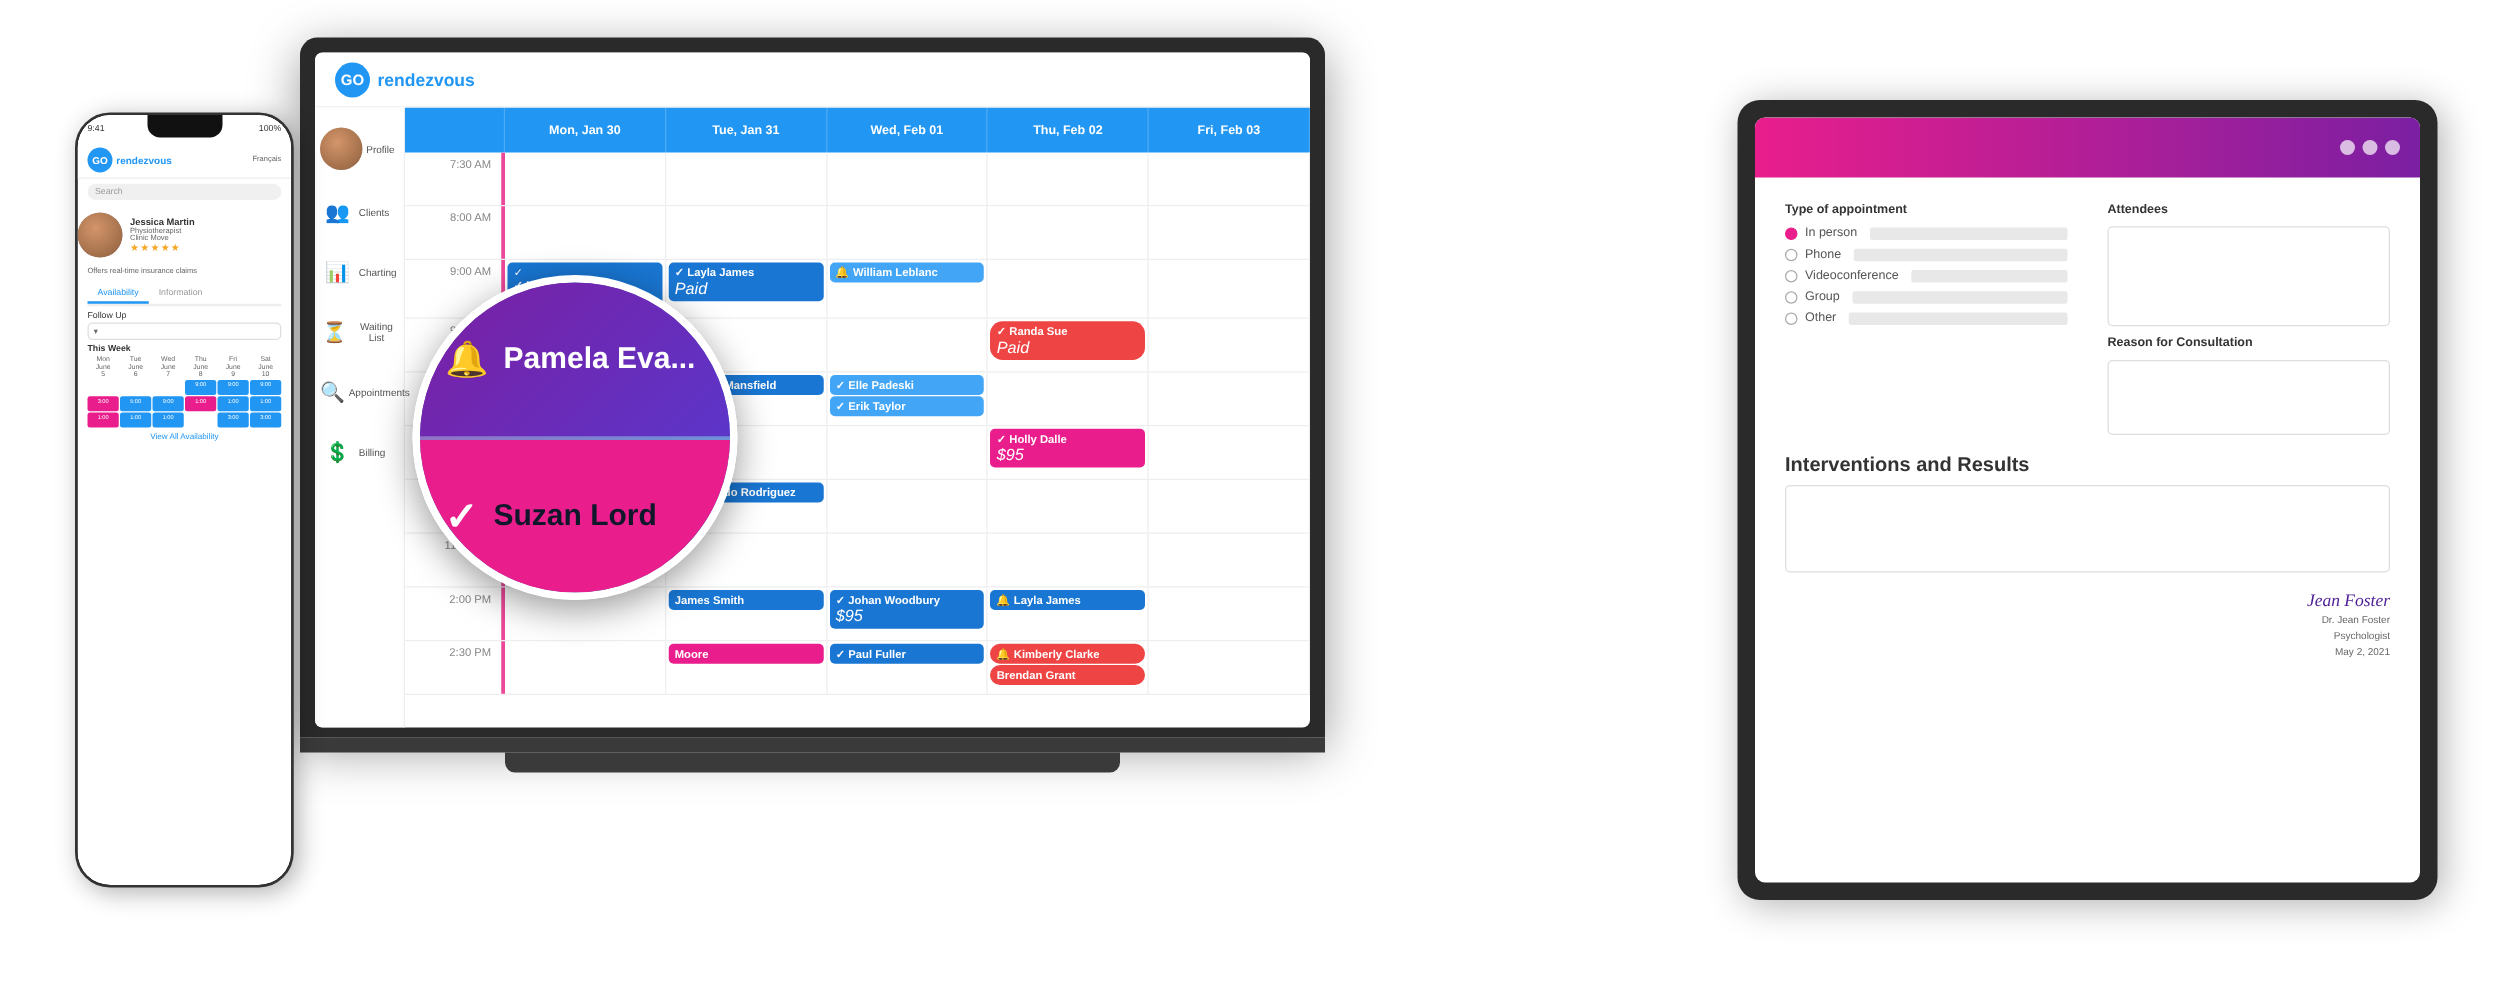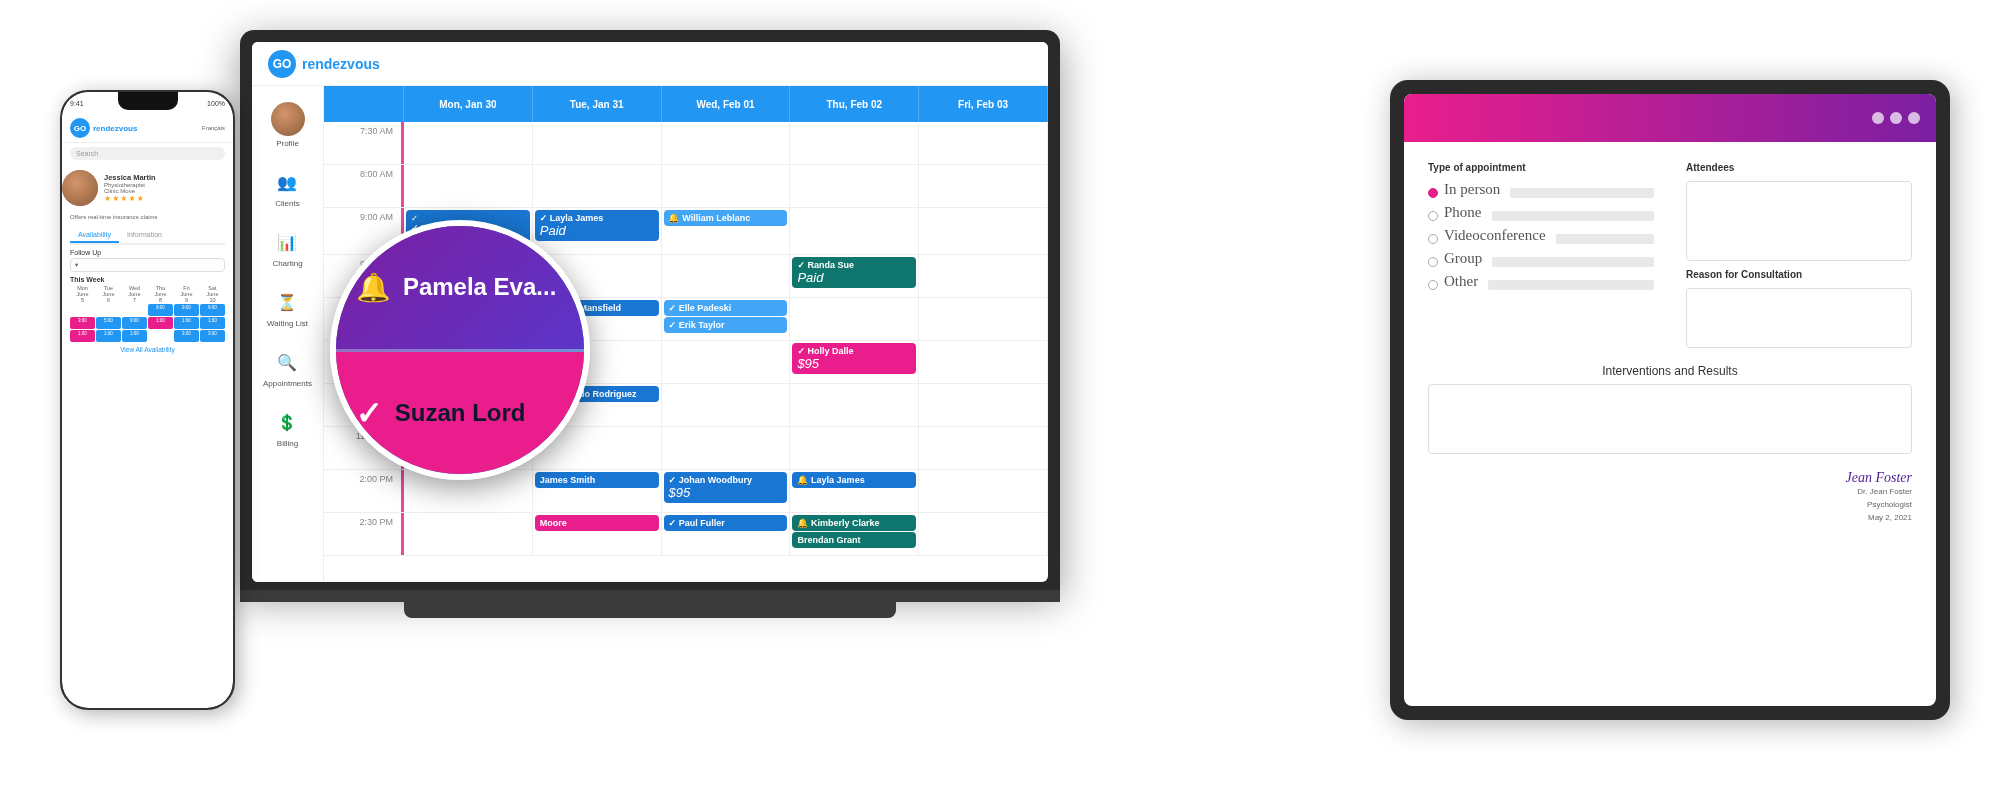--- a/index.html
+++ b/index.html
@@ -266,21 +266,21 @@
       background: white;
       border-right: 1px solid #eee;
       display: flex;
       flex-direction: column;
       align-items: center;
       padding-top: 8px;
       gap: 4px;
     }
     .sidebar-item {
       display: flex;
-      flex-direction: column;
+      flex-direction: row;
       align-items: center;
       padding: 8px 4px;
       gap: 3px;
       cursor: pointer;
       width: 100%;
     }
     .sidebar-icon {
       width: 28px; height: 28px;
       display: flex;
       align-items: center;
@@ -343,21 +343,21 @@
     .appt {
       border-radius: 4px;
       padding: 3px 5px;
       font-size: 8.5px;
       color: white;
       margin-bottom: 1px;
       position: relative;
     }
     .appt.blue { background: #1976D2; }
     .appt.pink { background: #e91e8c; }
-    .appt.purple { background: #0f766e; }
+    .appt.purple { background: #ef4444; border-radius: 10px; }
     .appt.light-blue { background: #42a5f5; }
     .appt-name { font-weight: bold; font-size: 9px; }
     .appt-status { font-style: italic; font-size: 13px; }
     .appt-check::before { content: '✓ '; }
 
     
     .spotlight {
       position: absolute;
       left: 330px;
       top: 220px;
@@ -454,23 +454,22 @@
       font-size: 10px;
       font-weight: bold;
       color: #333;
       margin-bottom: 8px;
     }
     .tablet-radio-group { display: flex; flex-direction: column; gap: 6px; }
     .tablet-radio-item {
       display: flex;
       align-items: flex-end;
       gap: 6px;
-      font-size: 15px;
+      font-size: 10px;
       color: #555;
-      font-family: Liberation Serif, serif;
     }
     .tablet-radio {
       width: 10px; height: 10px;
       border-radius: 50%;
       border: 1.5px solid #aaa;
       flex-shrink: 0;
     }
     .tablet-radio.checked { border-color: #e91e8c; background: #e91e8c; }
     .tablet-text-line {
       width: 100%;
@@ -495,25 +494,24 @@
     .tablet-reason-box {
       width: 100%;
       height: 60px;
       border: 1px solid #ddd;
       border-radius: 4px;
     }
     .tablet-interventions {
       margin-top: 16px;
     }
     .tablet-interventions-title {
-      font-size: 12px;
-      font-weight: normal;
+      font-size: 16px;
+      font-weight: bold;
       color: #333;
       margin-bottom: 6px;
-      text-align: center;
     }
     .tablet-interventions-box {
       width: 100%;
       height: 70px;
       border: 1px solid #ddd;
       border-radius: 4px;
     }
     .tablet-signature {
       margin-top: 16px;
       text-align: right;

